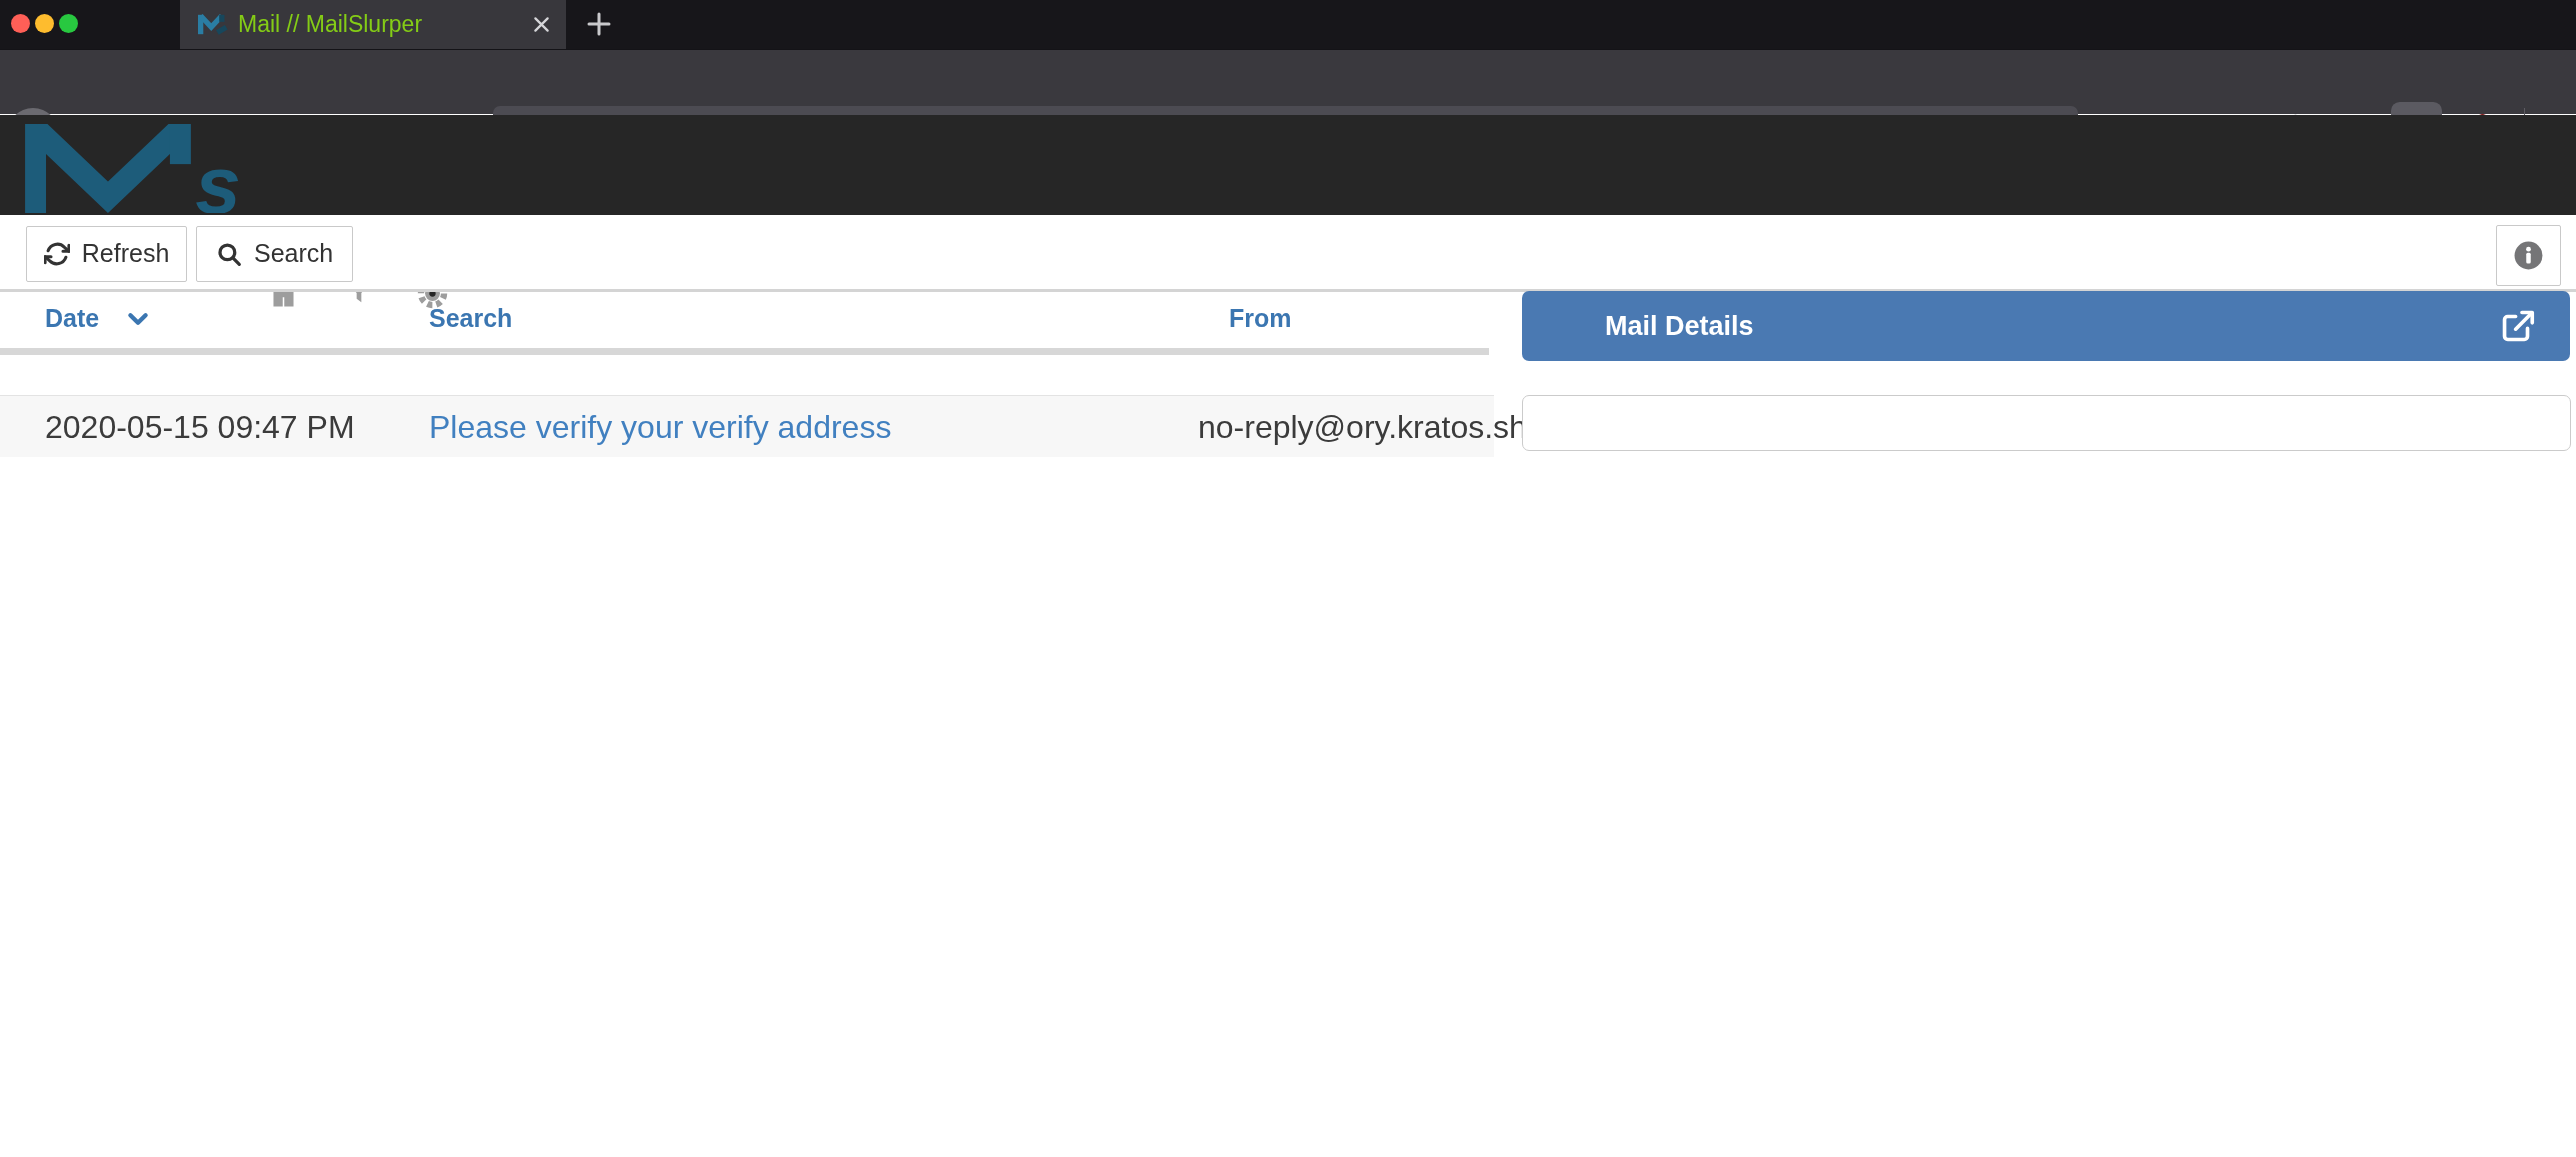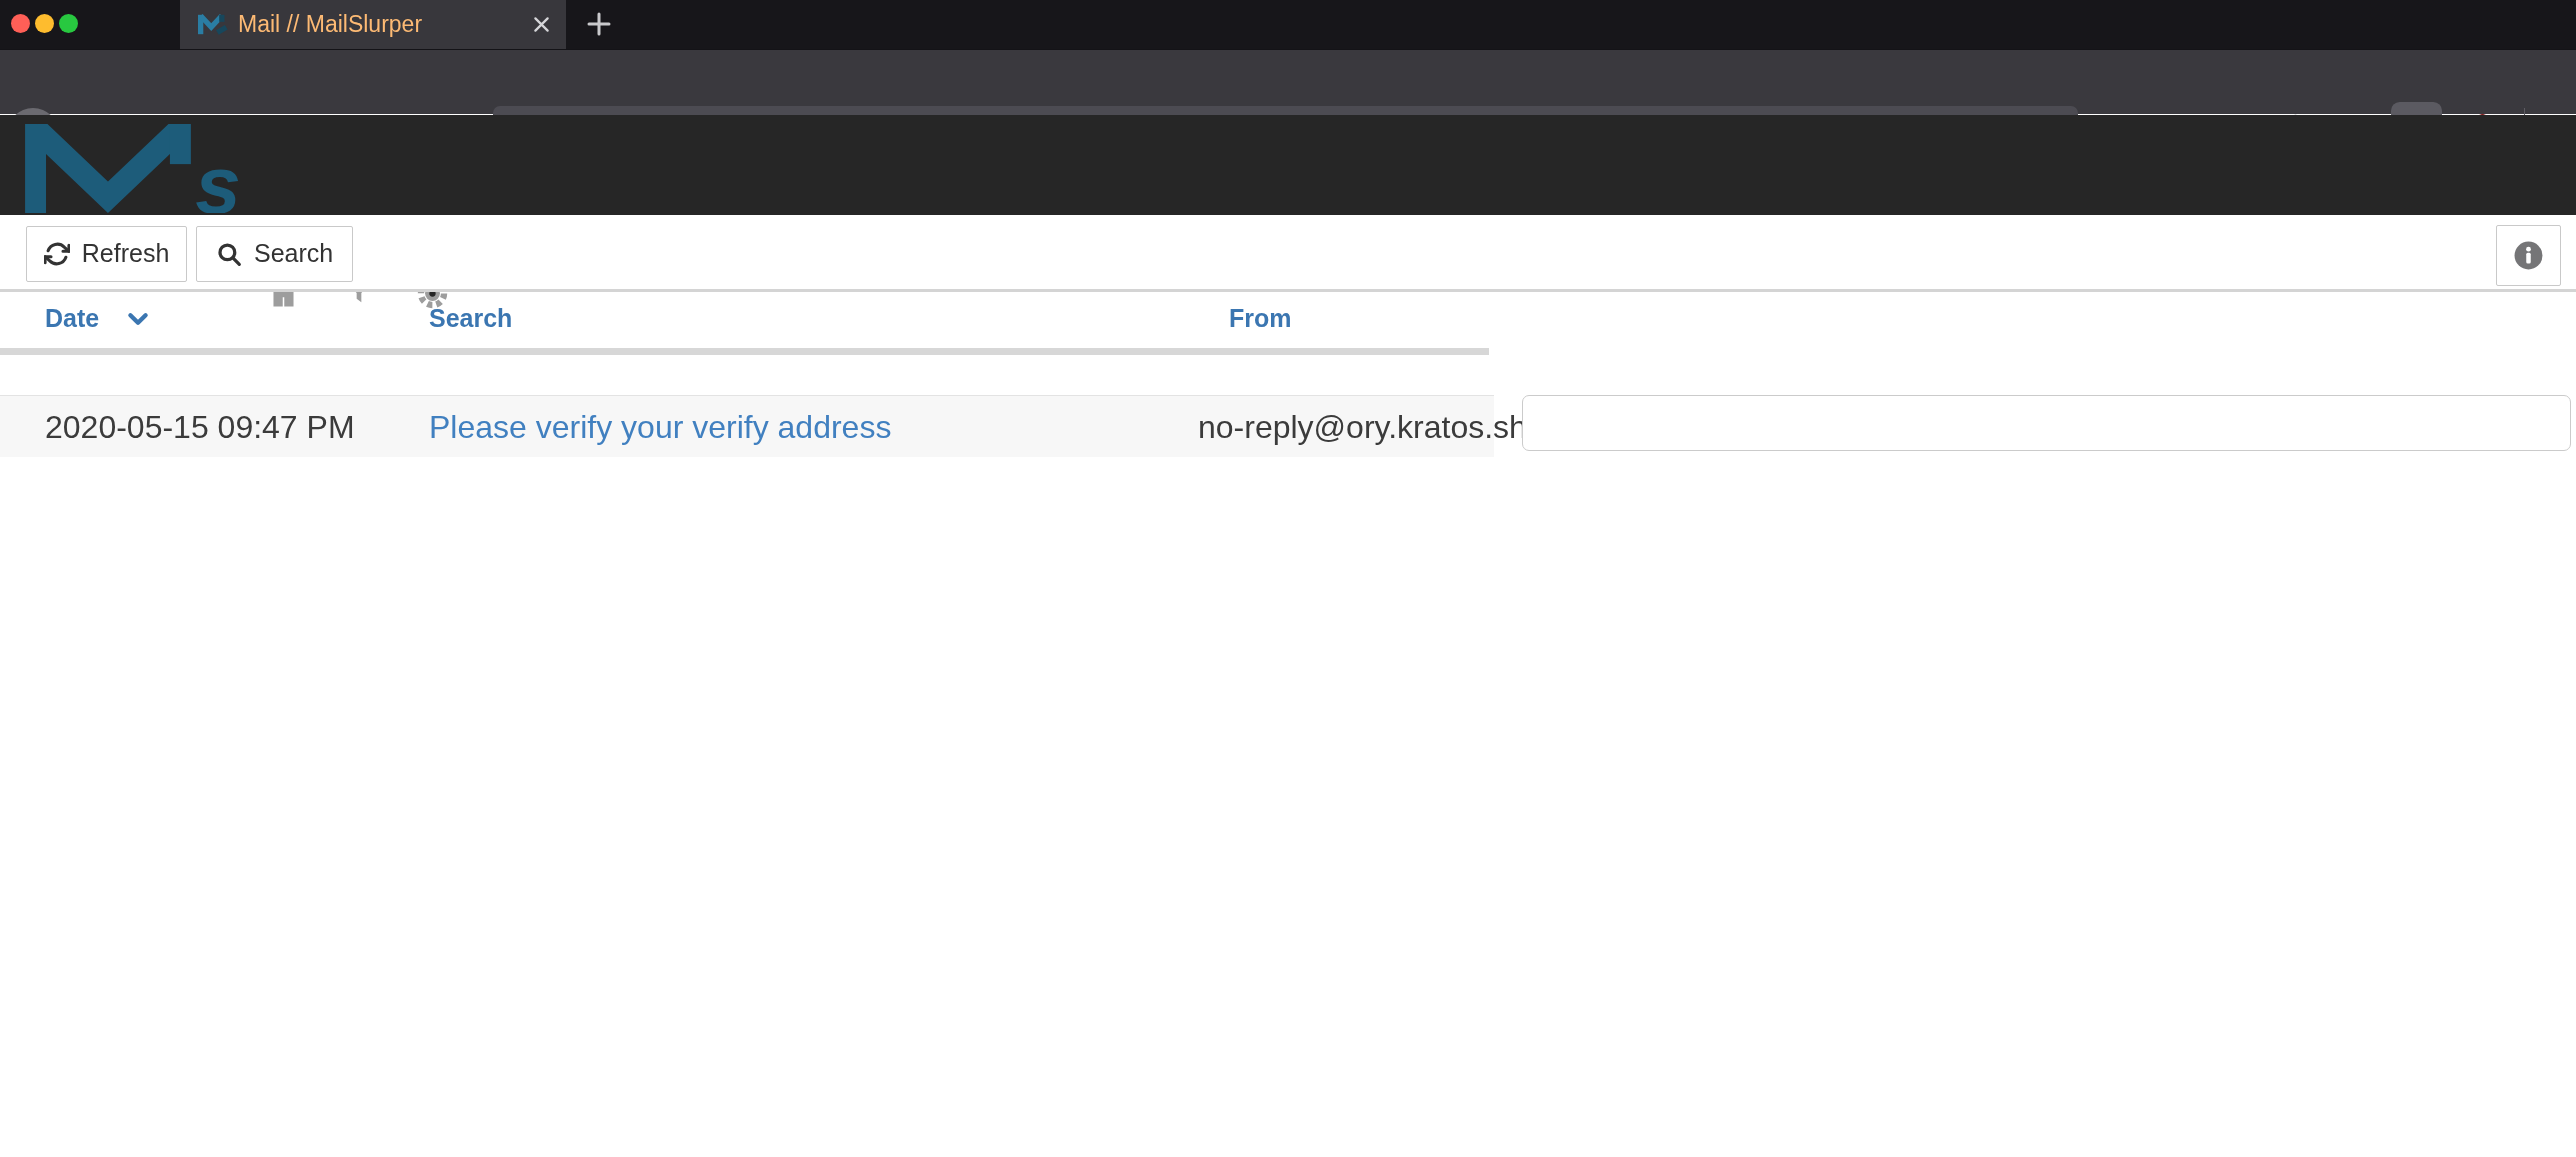--- a/index.html
+++ b/index.html
@@ -10,21 +10,21 @@
   }
   .abs { position:absolute; }
 
   
   .tabbar { left:0; top:0; width:2576px; height:49px; background:#17161a; }
   .light { position:absolute; top:14px; width:19px; height:19px; border-radius:50%; }
   .tab {
     position:absolute; left:180px; top:0; width:386px; height:49px;
     background:#38373c; display:flex; align-items:center;
   }
-  .tab-title { color:#fdba74; font-size:23px; margin-left:10.5px; white-space:nowrap; }
+  .tab-title { color:#84cc16; font-size:23px; margin-left:10.5px; white-space:nowrap; }
   .tab-close { position:absolute; right:12.2px; top:12.2px; width:24.4px; height:24.4px; display:flex; align-items:center; justify-content:center; color:#d6d6d9; }
   .newtab { position:absolute; left:580px; top:8.7px; width:37px; height:31px; display:flex; align-items:center; justify-content:center; color:#c9c9cc; }
 
   
   .toolbar { left:0; top:49px; width:2576px; height:65px; background:#3a393e; border-top:1.7px solid #141317; }
   .navbtn { position:absolute; top:54px; width:54px; height:54px; display:flex; align-items:center; justify-content:center; color:#c9c8cd; }
   .backcirc {
     position:absolute; left:7px; top:58px; width:52px; height:52px; border-radius:50%;
     background:#6b6a70; display:flex; align-items:center; justify-content:center; color:#a5a4aa;
   }
@@ -267,19 +267,28 @@
     <span>From</span>
   </div>
   <div class="abs th-rule"></div>
 
   <div class="abs mailrow">
     <span class="td" style="left:45px;">2020-05-15 09:47 PM</span>
     <a class="td link" style="left:429px;">Please verify your verify address</a>
     <span class="td" style="left:1198px;">no-reply@ory.kratos.sh</span>
   </div>
 
+  <div class="abs panel-head">
+    <span class="panel-title">Mail Details</span>
+    <span class="spacer"></span>
+    <svg width="38" height="38" viewBox="0 0 24 24" fill="none" stroke="#fff" stroke-width="2.3" stroke-linecap="round" stroke-linejoin="round" style="margin-right:33px;">
+        <path d="M18 13.5v5a2 2 0 0 1-2 2H5.5a2 2 0 0 1-2-2V8a2 2 0 0 1 2-2h5"></path>
+        <polyline points="14.5 3.5 21 3.5 21 10"></polyline>
+        <line x1="10.5" y1="14" x2="20.5" y2="4"></line>
+      </svg>
+  </div>
 
   <div class="abs panel-body">
     <span></span>
   </div>
 
 </div>
 
 
 </body></html>

